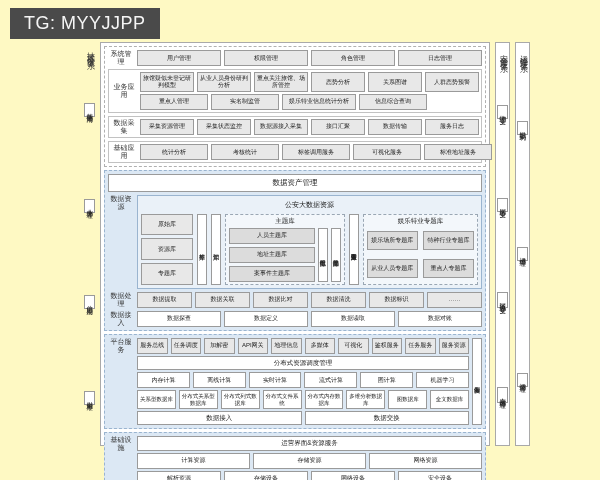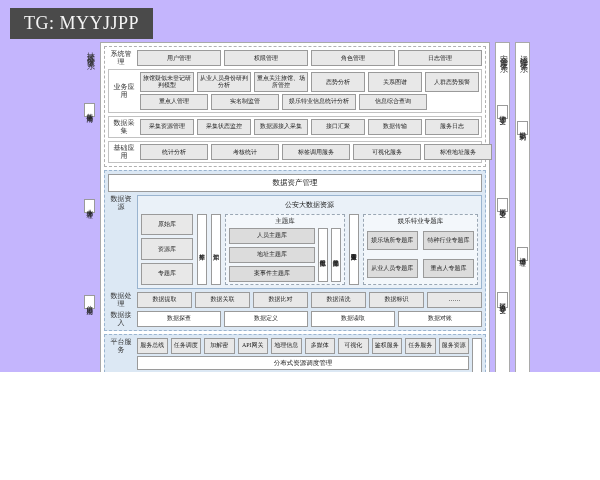--- a/index.html
+++ b/index.html
@@ -1,17 +1,17 @@
 <!DOCTYPE html>
 <html><head>
 <meta charset="utf-8">
 <style>
   html,body{margin:0;padding:0;background:#fff;}
-  .page{position:relative;width:600px;height:372px;background:#c4b5fd;overflow:hidden;
-        font-family:Liberation Serif, serif;color:#222;}
+  .page{position:relative;width:600px;height:480px;background:#fef9c3;overflow:hidden;
+        font-family:Liberation Sans, sans-serif;color:#222;}
   .badge{position:absolute;background:#4a4a4a;color:#f5f5f5;z-index:10;
          font-size:18px;letter-spacing:.5px;padding:5px 14px;}
   .badge.top{left:10px;top:8px;}
   .badge.bottom{right:0;bottom:4px;background:#525252;font-size:17px;}
   .frame{position:absolute;left:84px;top:42px;width:446px;height:404px;display:flex;gap:5px;}
   
   .pillar{display:flex;flex-direction:column;align-items:center;flex:0 0 auto;}
   .pillar.bordered{border:1px solid #a9a9a9;background:#fff;padding:2px 1px;}
   .vtitle{writing-mode:vertical-lr;text-orientation:upright;font-size:8px;letter-spacing:2px;
           padding:3px 0 5px;color:#333;}

